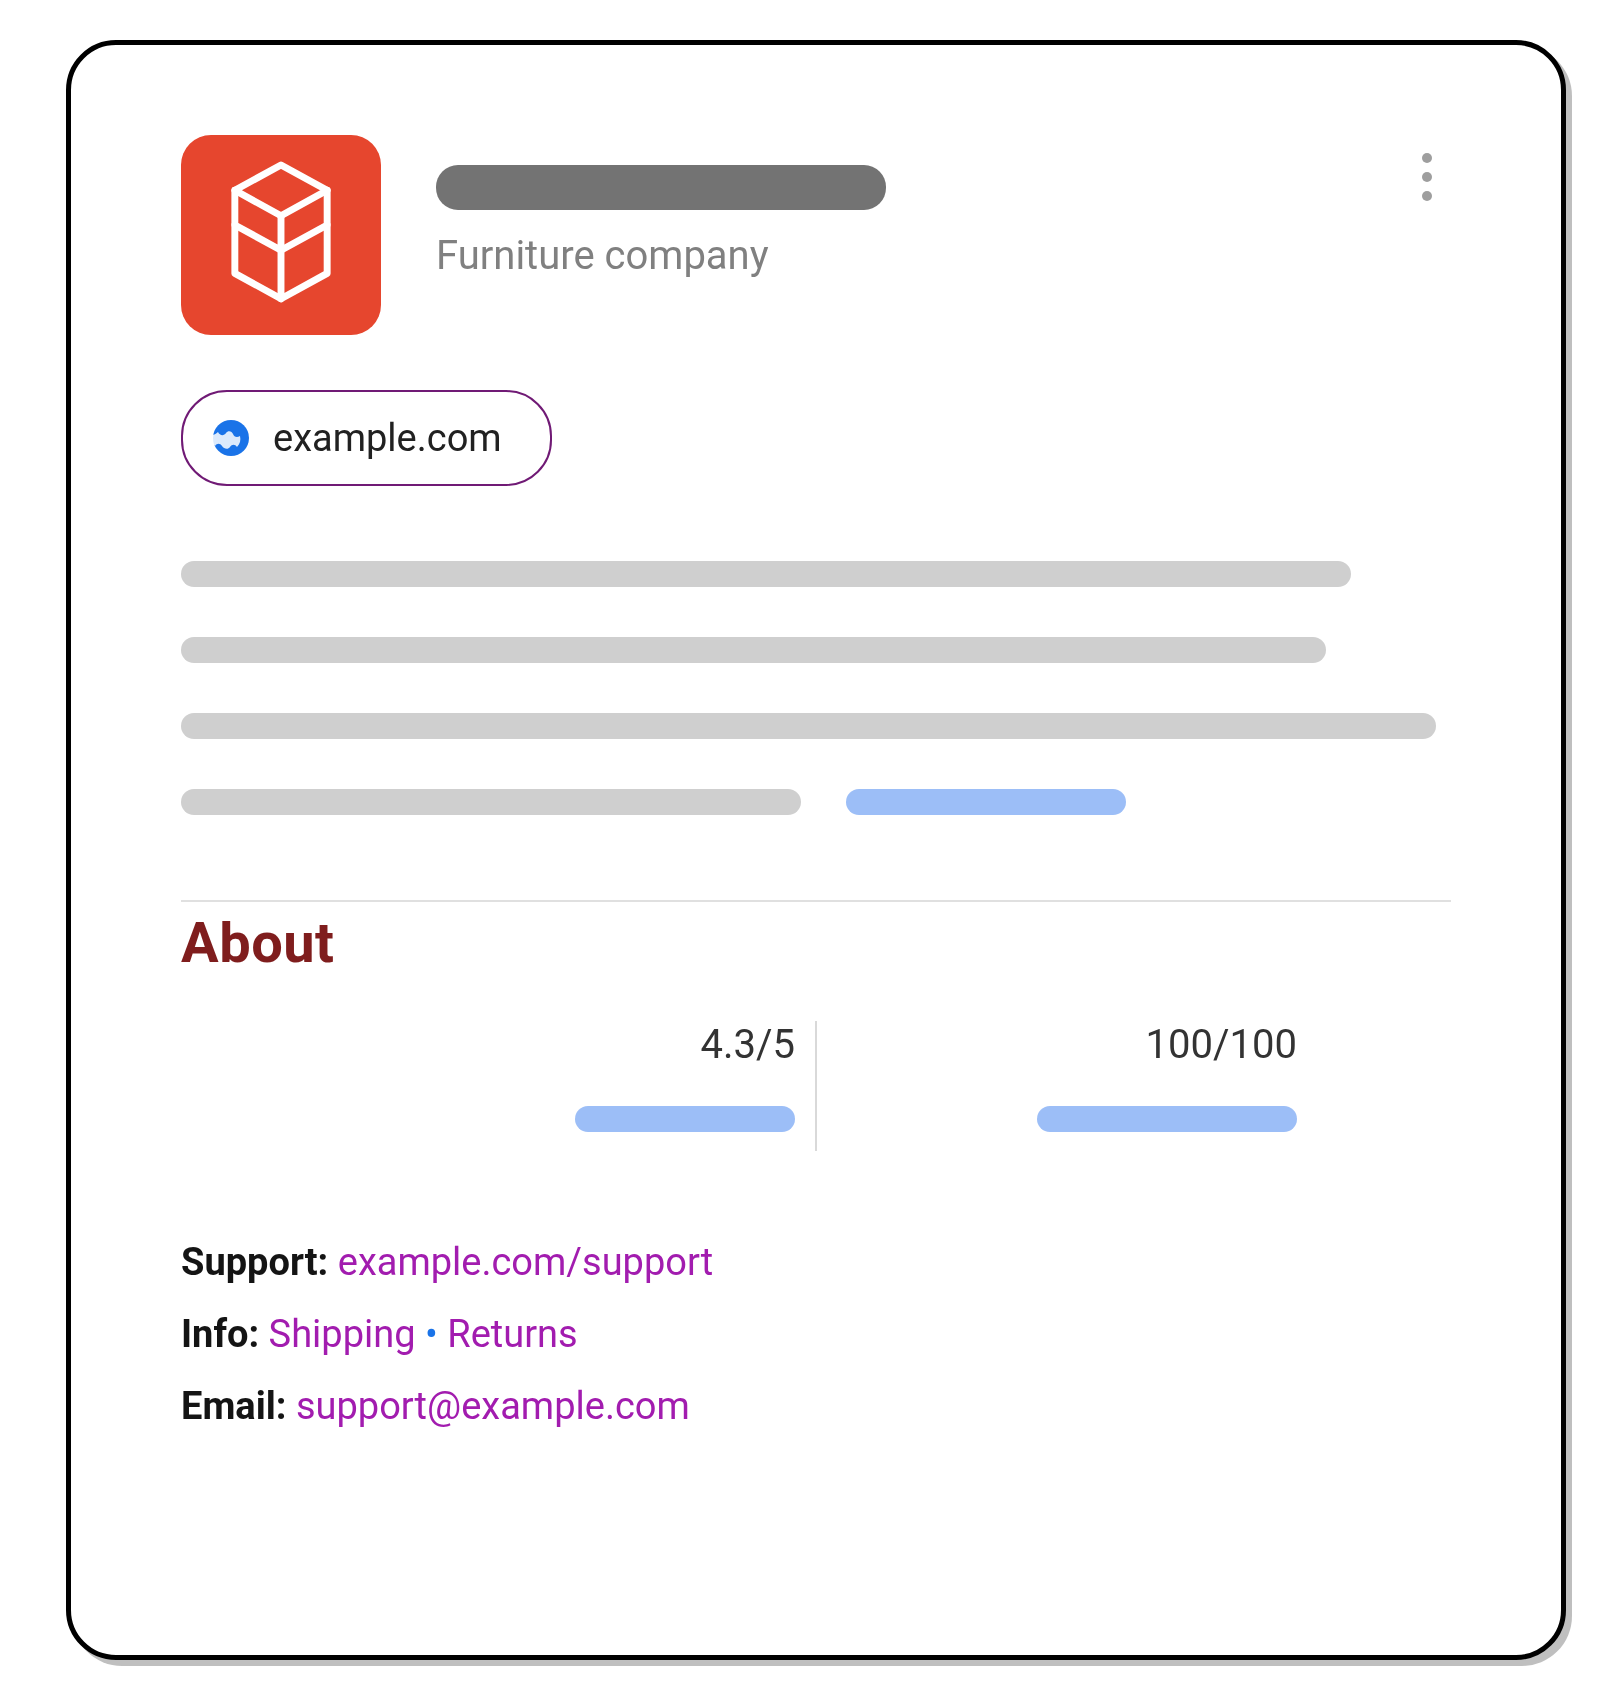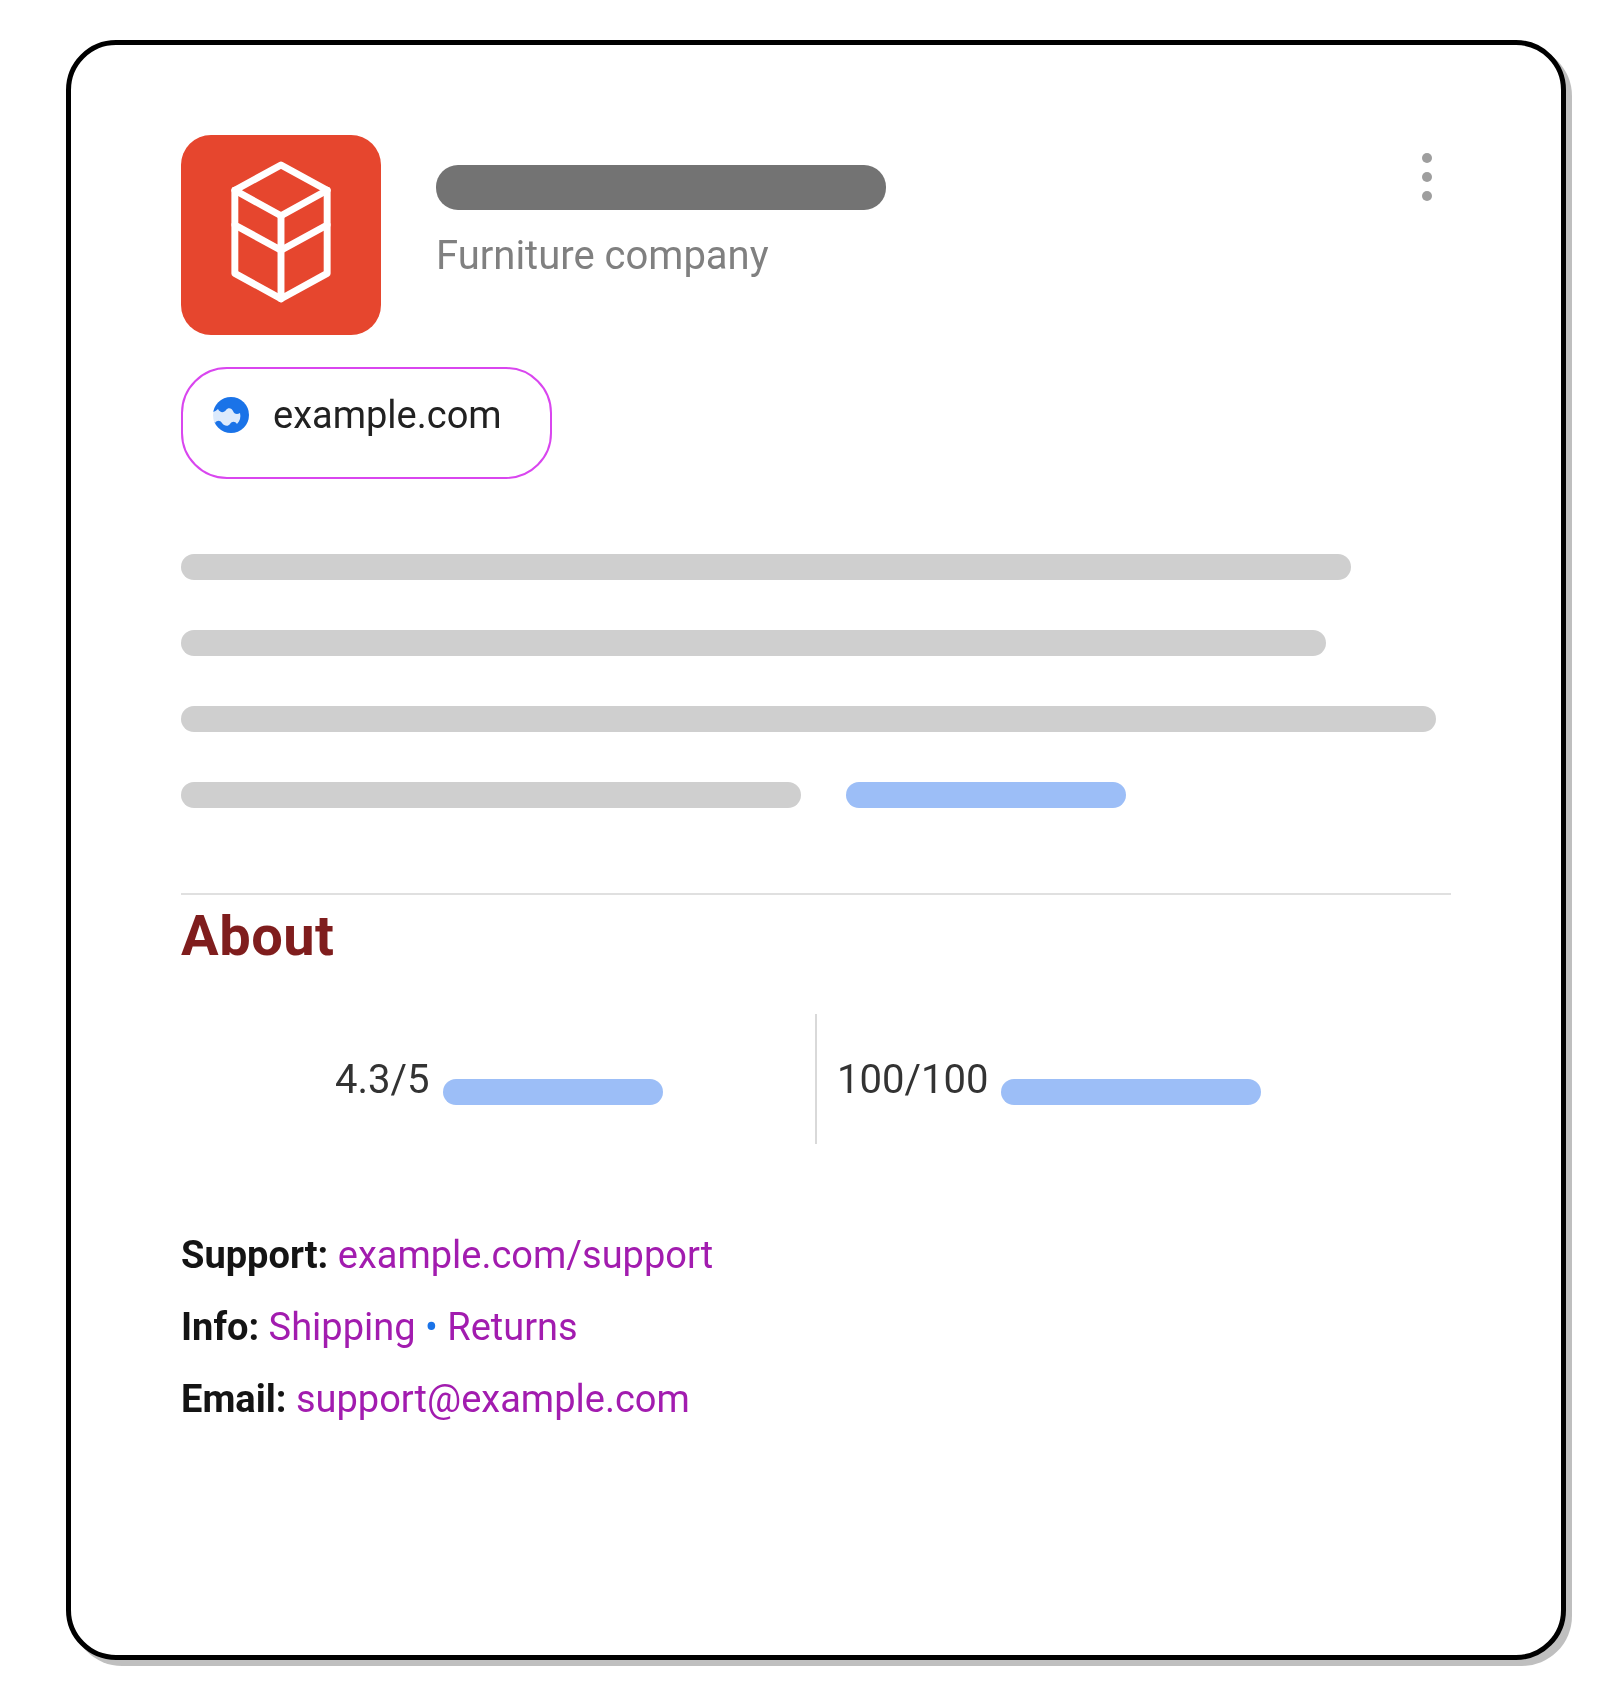--- a/index.html
+++ b/index.html
@@ -71,27 +71,27 @@
   }
   .kebab .dot {
     width: 10px;
     height: 10px;
     background: #9e9e9e;
     border-radius: 50%;
   }
 
   
   .site-chip {
-    margin-top: 32px;
+    margin-top: 55px;
     display: inline-flex;
     align-items: center;
     gap: 22px;
     height: 92px;
-    padding: 0 48px 16px 28px;
-    border: 2px solid #d946ef;
+    padding: 0 48px 0 28px;
+    border: 2px solid #701a75;
     border-radius: 46px;
     cursor: pointer;
   }
   .site-chip .globe {
     width: 40px;
     height: 40px;
   }
   .site-chip .globe svg { width: 40px; height: 40px; }
   .site-chip .domain {
     font-size: 38px;
@@ -129,22 +129,22 @@
   .stats {
     margin-top: 45px;
     display: flex;
     align-items: stretch;
     justify-content: center;
     gap: 0;
   }
   .stat {
     width: 460px;
     display: flex;
-    flex-direction: row;
-    align-items: center;
+    flex-direction: column;
+    align-items: flex-end;
     gap: 13px;
   }
   .stat .value {
     font-size: 40px;
     color: #333;
   }
   .stat .bar {
     margin-top: 25px;
     width: 220px;
     height: 26px;

